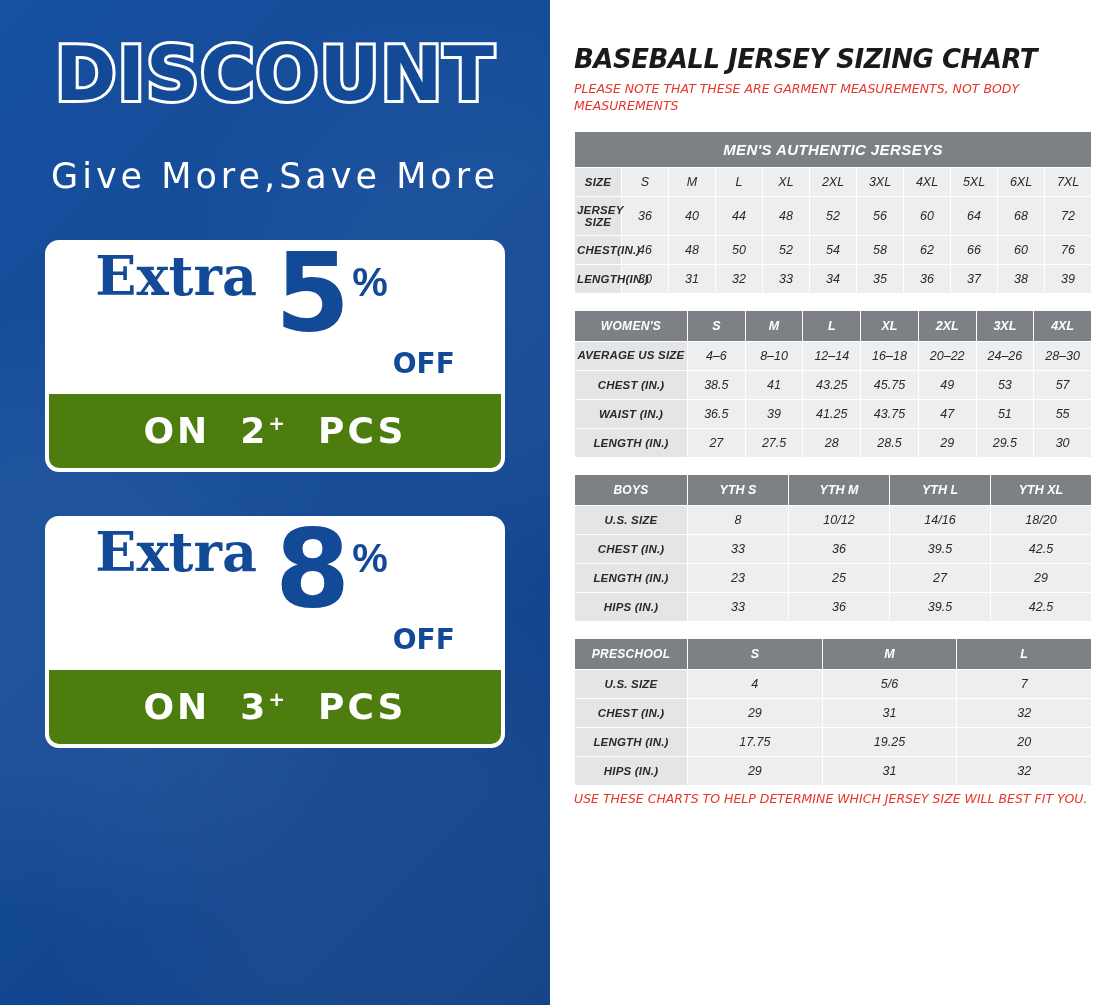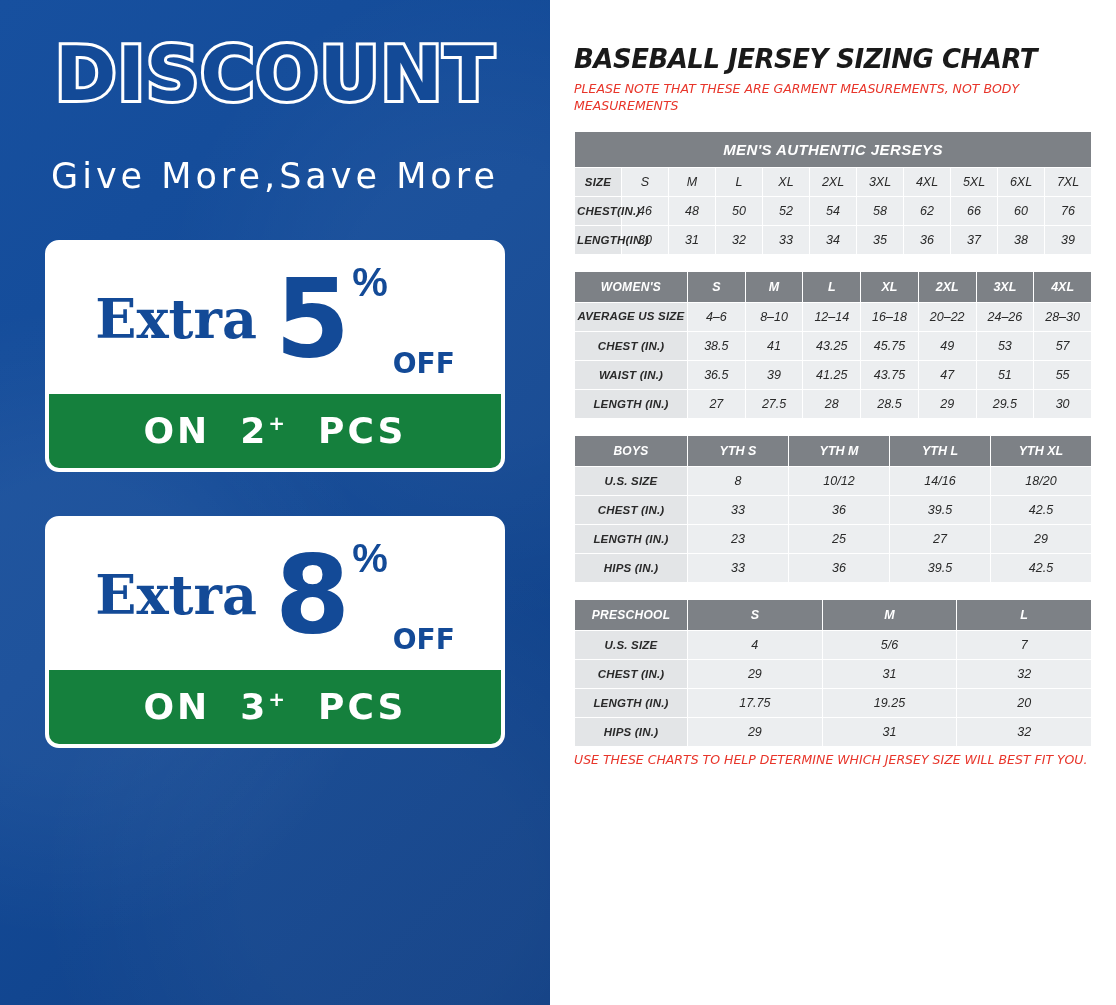--- a/index.html
+++ b/index.html
@@ -70,21 +70,21 @@
     width: 452px;
     border: 4px solid #ffffff;
     border-radius: 14px;
     overflow: hidden;
     background: #ffffff;
   }
   .offer-card.second { margin-top: 44px; }
   .offer-top {
     background: #ffffff;
     display: flex;
-    align-items: center;
+    align-items: flex-start;
     justify-content: center;
     height: 150px;
     padding: 0 12px;
     box-sizing: border-box;
   }
   .offer-extra {
     color: #134a97;
     font-size: 54px;
     font-weight: bold;
     font-family: "DejaVu Serif", serif;
@@ -108,21 +108,21 @@
   .offer-off {
     color: #134a97;
     font-size: 28px;
     font-weight: bold;
     align-self: flex-end;
     margin-bottom: 14px;
     margin-left: 5px;
     font-family: "DejaVu Sans", sans-serif;
   }
   .offer-bottom {
-    background: #15803d;
+    background: #4d7c0f;
     color: #ffffff;
     height: 74px;
     display: flex;
     align-items: center;
     justify-content: center;
     gap: 30px;
     font-size: 36px;
     font-weight: bold;
     letter-spacing: 3px;
     font-family: "DejaVu Sans", sans-serif;
@@ -306,20 +306,33 @@
         <td>L</td>
         <td>XL</td>
         <td>2XL</td>
         <td>3XL</td>
         <td>4XL</td>
         <td>5XL</td>
         <td>6XL</td>
         <td>7XL</td>
       </tr>
       <tr>
+        <td class="rowhead">JERSEY SIZE</td>
+        <td>36</td>
+        <td>40</td>
+        <td>44</td>
+        <td>48</td>
+        <td>52</td>
+        <td>56</td>
+        <td>60</td>
+        <td>64</td>
+        <td>68</td>
+        <td>72</td>
+      </tr>
+      <tr>
         <td class="rowhead">CHEST(IN.)</td>
         <td>46</td>
         <td>48</td>
         <td>50</td>
         <td>52</td>
         <td>54</td>
         <td>58</td>
         <td>62</td>
         <td>66</td>
         <td>60</td>

